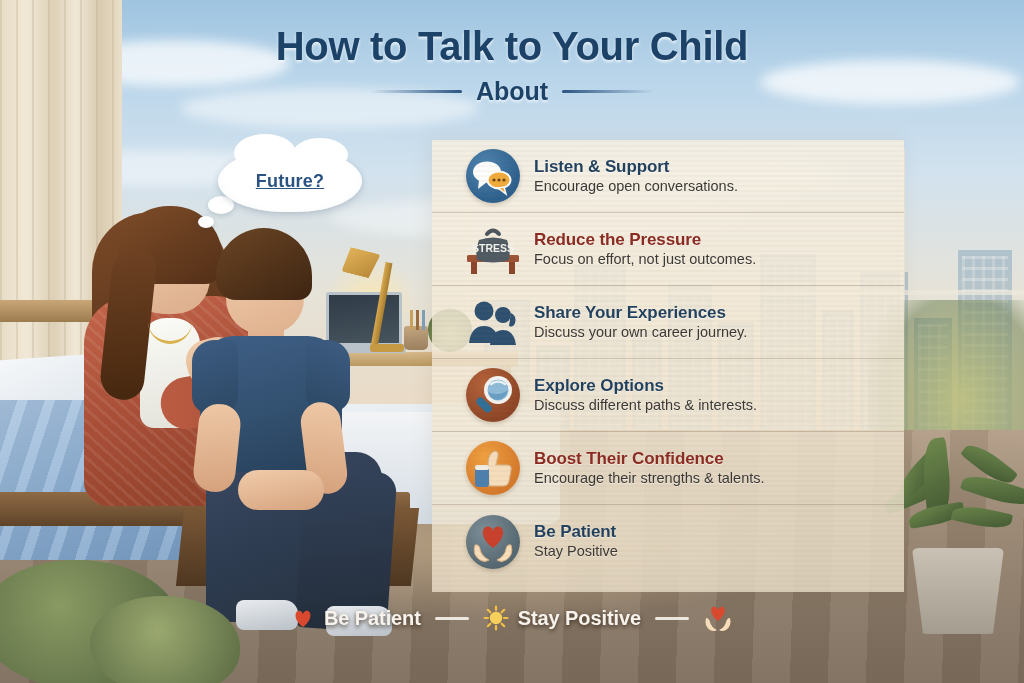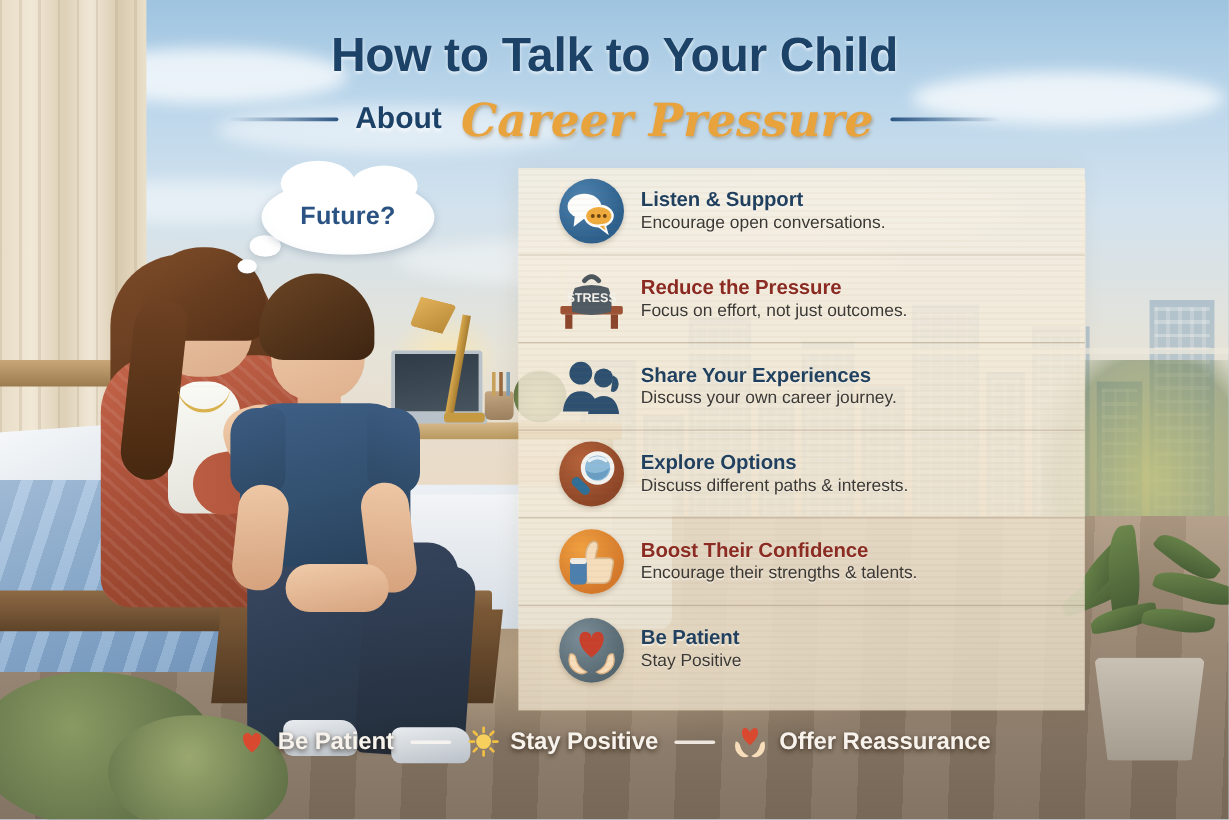--- a/index.html
+++ b/index.html
@@ -240,22 +240,22 @@
     background:#fff; border-radius:50%;
   }
   .thought::after{
     content:""; position:absolute; right:14px; top:-12px; width:56px; height:34px;
     background:#fff; border-radius:50%;
   }
   .thought-lobe{ position:absolute; background:#fff; border-radius:50%; box-shadow:0 2px 5px rgba(40,60,80,.18); }
   .tl1{ left:208px; top:196px; width:26px; height:18px; }
   .tl2{ left:198px; top:216px; width:16px; height:12px; }
   .thought-text{
-    position:relative; z-index:3; font-size:21px; font-weight:700;
-    color:#2a5282; letter-spacing:.2px;
+    position:relative; z-index:3; font-size:18px; font-weight:700;
+    color:#2a5282; letter-spacing:.2px;text-decoration:underline;
   }
 
   
   .title-wrap{ position:absolute; left:0; top:24px; width:1024px; text-align:center; z-index:40; }
   .title-main{
     font-size:40px; font-weight:700; color:#1d4268; letter-spacing:-.3px;
     text-shadow:0 2px 3px rgba(255,255,255,.75);
     font-stretch:condensed;
   }
   .title-sub{
@@ -432,21 +432,20 @@
   <div class="thought-lobe tl2"></div>
   <div class="thought">
     <span class="thought-text">Future?</span>
   </div>
 
   <div class="title-wrap">
     <div class="title-main">How to Talk to Your Child</div>
     <div class="title-sub">
       <span class="rule"></span>
       <span class="sub-about">About</span>
-      <span class="sub-accent">Career Pressure</span>
       <span class="rule right"></span>
     </div>
   </div>
 
   <div class="panel">
 
     <div class="row">
       <div class="ico">
         <div class="ico-circle c-blue"></div>
         <svg width="54" height="54" viewBox="0 0 54 54" style="position:absolute;inset:0;">
@@ -582,18 +581,17 @@
     <span class="f-dash"></span>
 
     <div class="f-item">
       <span>
         <svg width="30" height="28" viewBox="0 0 30 28">
           <path d="M15 17 C5 9 8 1 12.3 3 q2 .8 2.7 3 q.7 -2.2 2.7 -3 C22 1 25 9 15 17 Z" fill="#d9492f"></path>
           <path d="M3 14 q-2 8 4 12 q4 2 7 0 q-6 -3 -7 -8 q-1 -4 -4 -4 Z" fill="#f7ddb9"></path>
           <path d="M27 14 q2 8 -4 12 q-4 2 -7 0 q6 -3 7 -8 q1 -4 4 -4 Z" fill="#f7ddb9"></path>
         </svg>
       </span>
-      <span class="f-label">Offer Reassurance</span>
     </div>
 
   </div>
 
 </div>
 
 </body></html>

